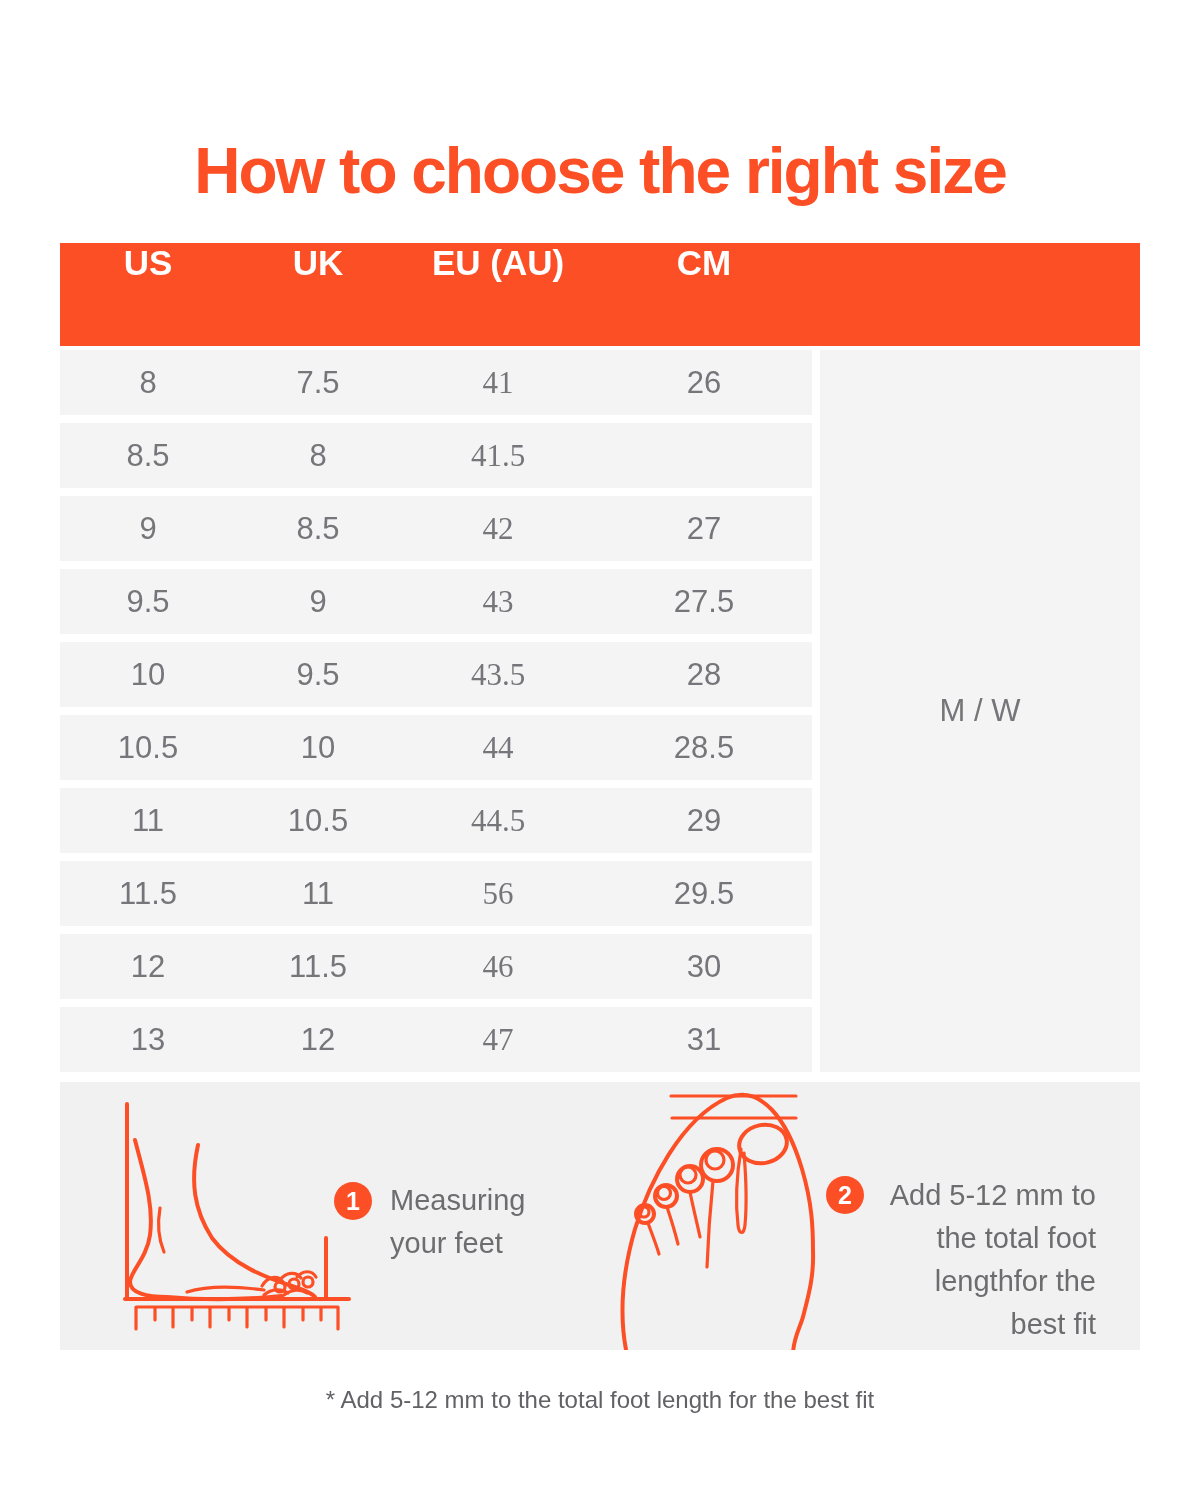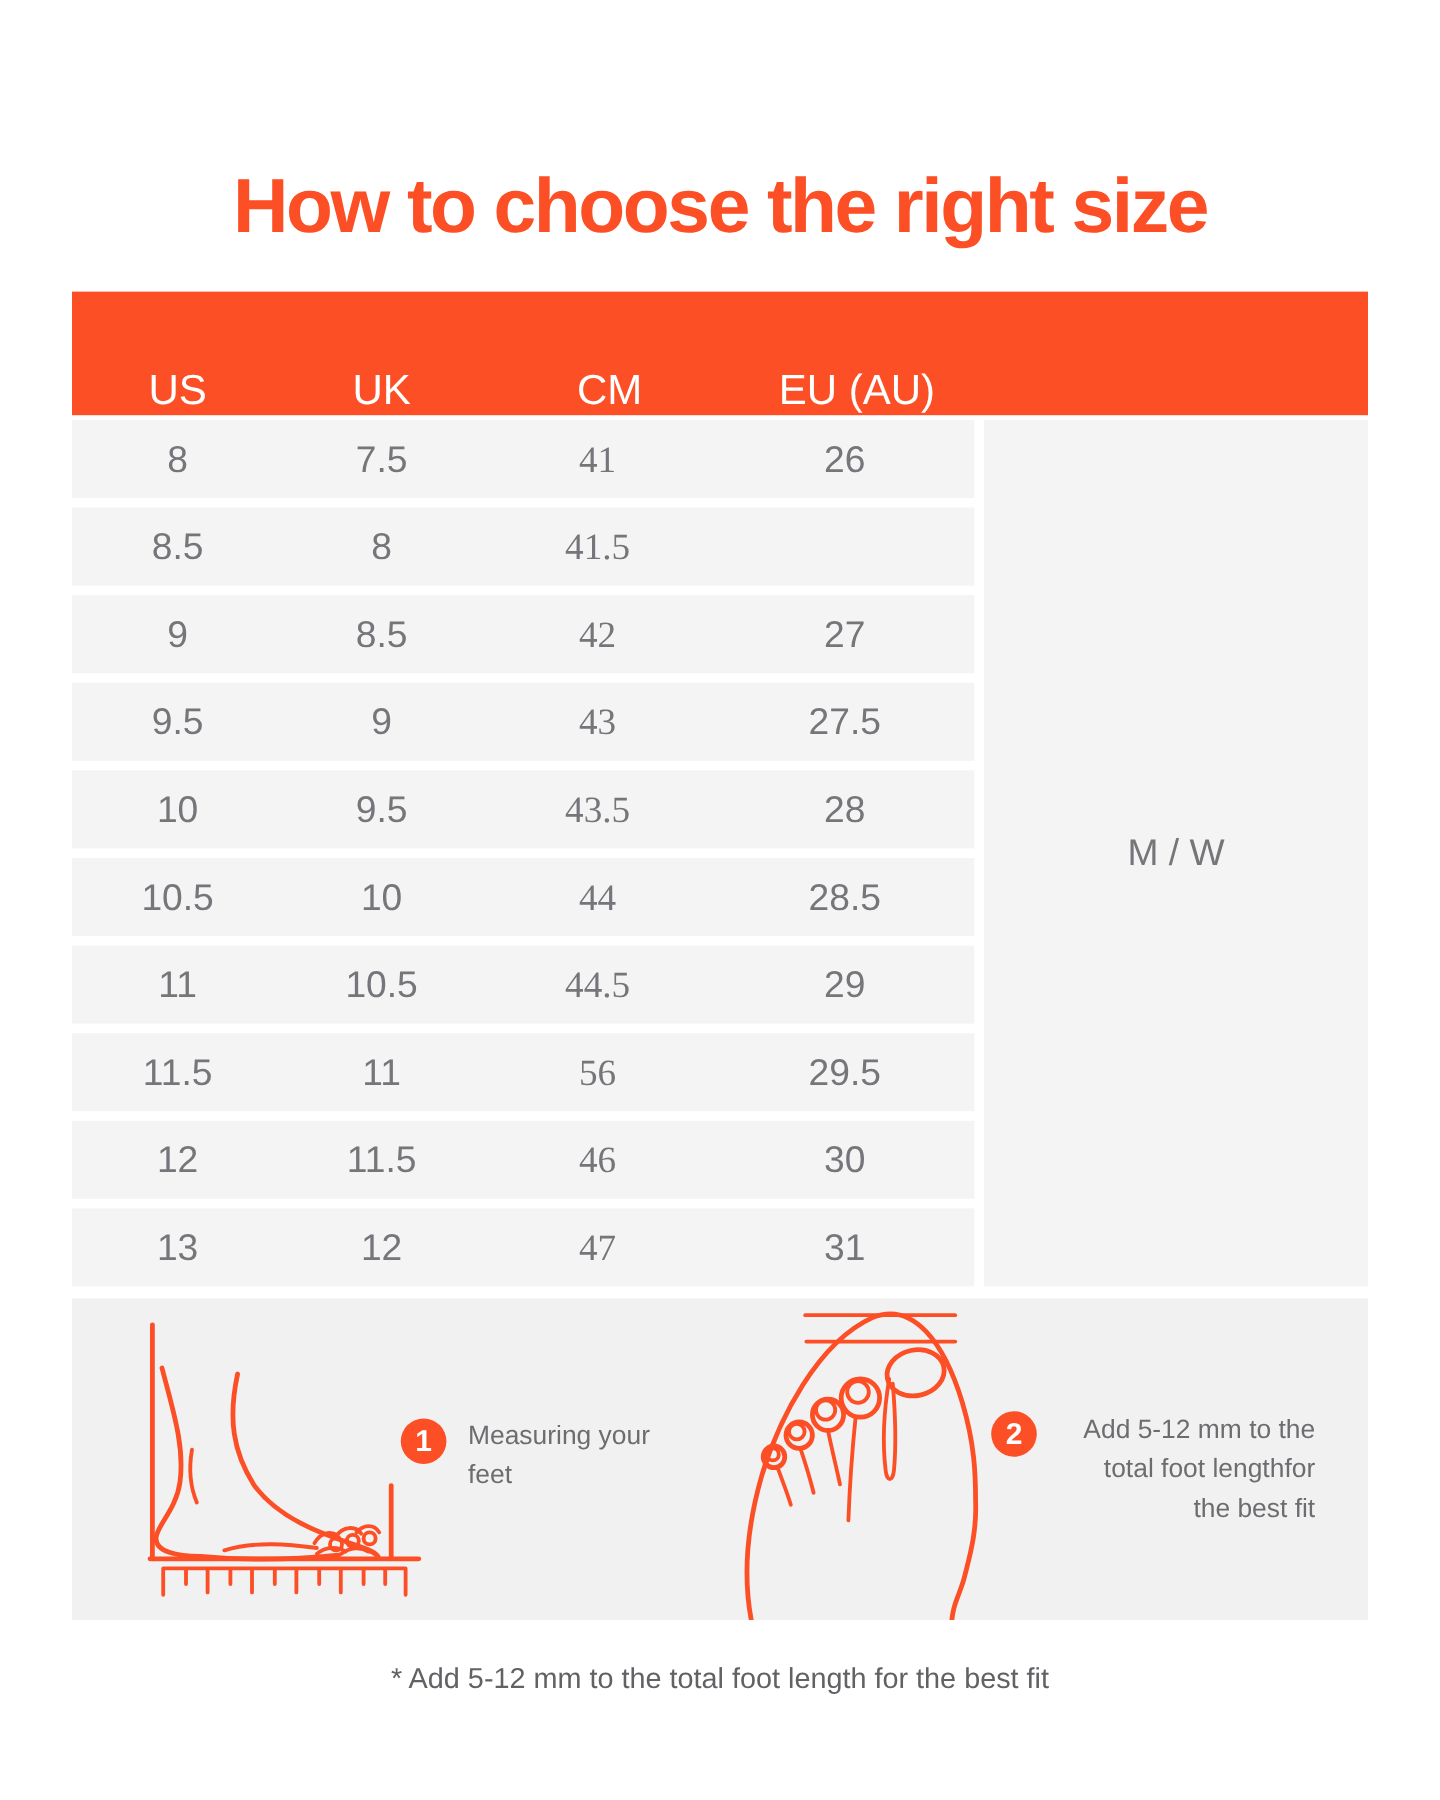--- a/index.html
+++ b/index.html
@@ -16,22 +16,22 @@
     font-family:"Liberation Sans", sans-serif;overflow:hidden;
   }
   .title{
     position:absolute;top:90px;left:0;width:1200px;text-align:center;
     font-size:64px;font-weight:800;letter-spacing:-2px;color:var(--accent);
     line-height:76px;
   }
   
   .size-table{position:absolute;left:60px;top:243px;width:1080px;}
   .thead{
-    display:flex;align-items:flex-end;height:103px;background:var(--accent);
-    color:#ffffff;font-weight:normal;
+    display:flex;align-items:flex-start;height:103px;background:var(--accent);
+    color:#ffffff;font-weight:bold;
   }
   .th{text-align:center;font-size:35px;}
   .th.c0{width:176px;}
   .th.c1{width:164px;}
   .th.c2{width:196px;}
   .th.c3{width:216px;}
   .th.cw{width:328px;font-size:29px;line-height:37px;padding:0 20px;}
   .tbody{display:flex;margin-top:4px;}
   .rows{width:752px;display:flex;flex-direction:column;gap:8px;}
   .trow{display:flex;align-items:center;height:65px;background:var(--row-bg);}
@@ -55,40 +55,40 @@
   svg .ln{stroke:var(--accent);stroke-width:4;fill:none;stroke-linecap:round;stroke-linejoin:round;}
   svg .ln2{stroke:var(--accent);stroke-width:3.2;fill:none;stroke-linecap:round;stroke-linejoin:round;}
   .badge{
     position:absolute;width:38px;height:38px;border-radius:50%;
     background:var(--accent);color:#ffffff;font-size:25px;font-weight:bold;
     display:flex;align-items:center;justify-content:center;
   }
   .badge.b1{left:274px;top:100px;}
   .badge.b2{left:766px;top:94px;}
   .step-text{
-    position:absolute;font-size:22px;line-height:33px;color:var(--text-gray);
+    position:absolute;font-size:29px;line-height:43px;color:var(--text-gray);
   }
   .step-text.t1{left:330px;top:97px;width:155px;}
   .step-text.t2{left:824px;top:92px;width:212px;text-align:right;}
   .footnote{
     position:absolute;top:1386px;left:0;width:1200px;text-align:center;
     font-size:24px;color:#626266;
   }
 </style>
 </head>
 <body>
 
 <h1 class="title">How to choose the right size</h1>
 
 <div class="size-table">
   <div class="thead">
     <div class="th c0">US</div>
     <div class="th c1">UK</div>
+    <div class="th c2">EU (AU)</div>
     <div class="th c3">CM</div>
-    <div class="th c2">EU (AU)</div>
   </div>
   <div class="tbody">
     <div class="rows">
       <div class="trow">
         <div class="td c0">8</div>
         <div class="td c1">7.5</div>
         <div class="td c2">41</div>
         <div class="td c3">26</div>
       </div>
       <div class="trow">

